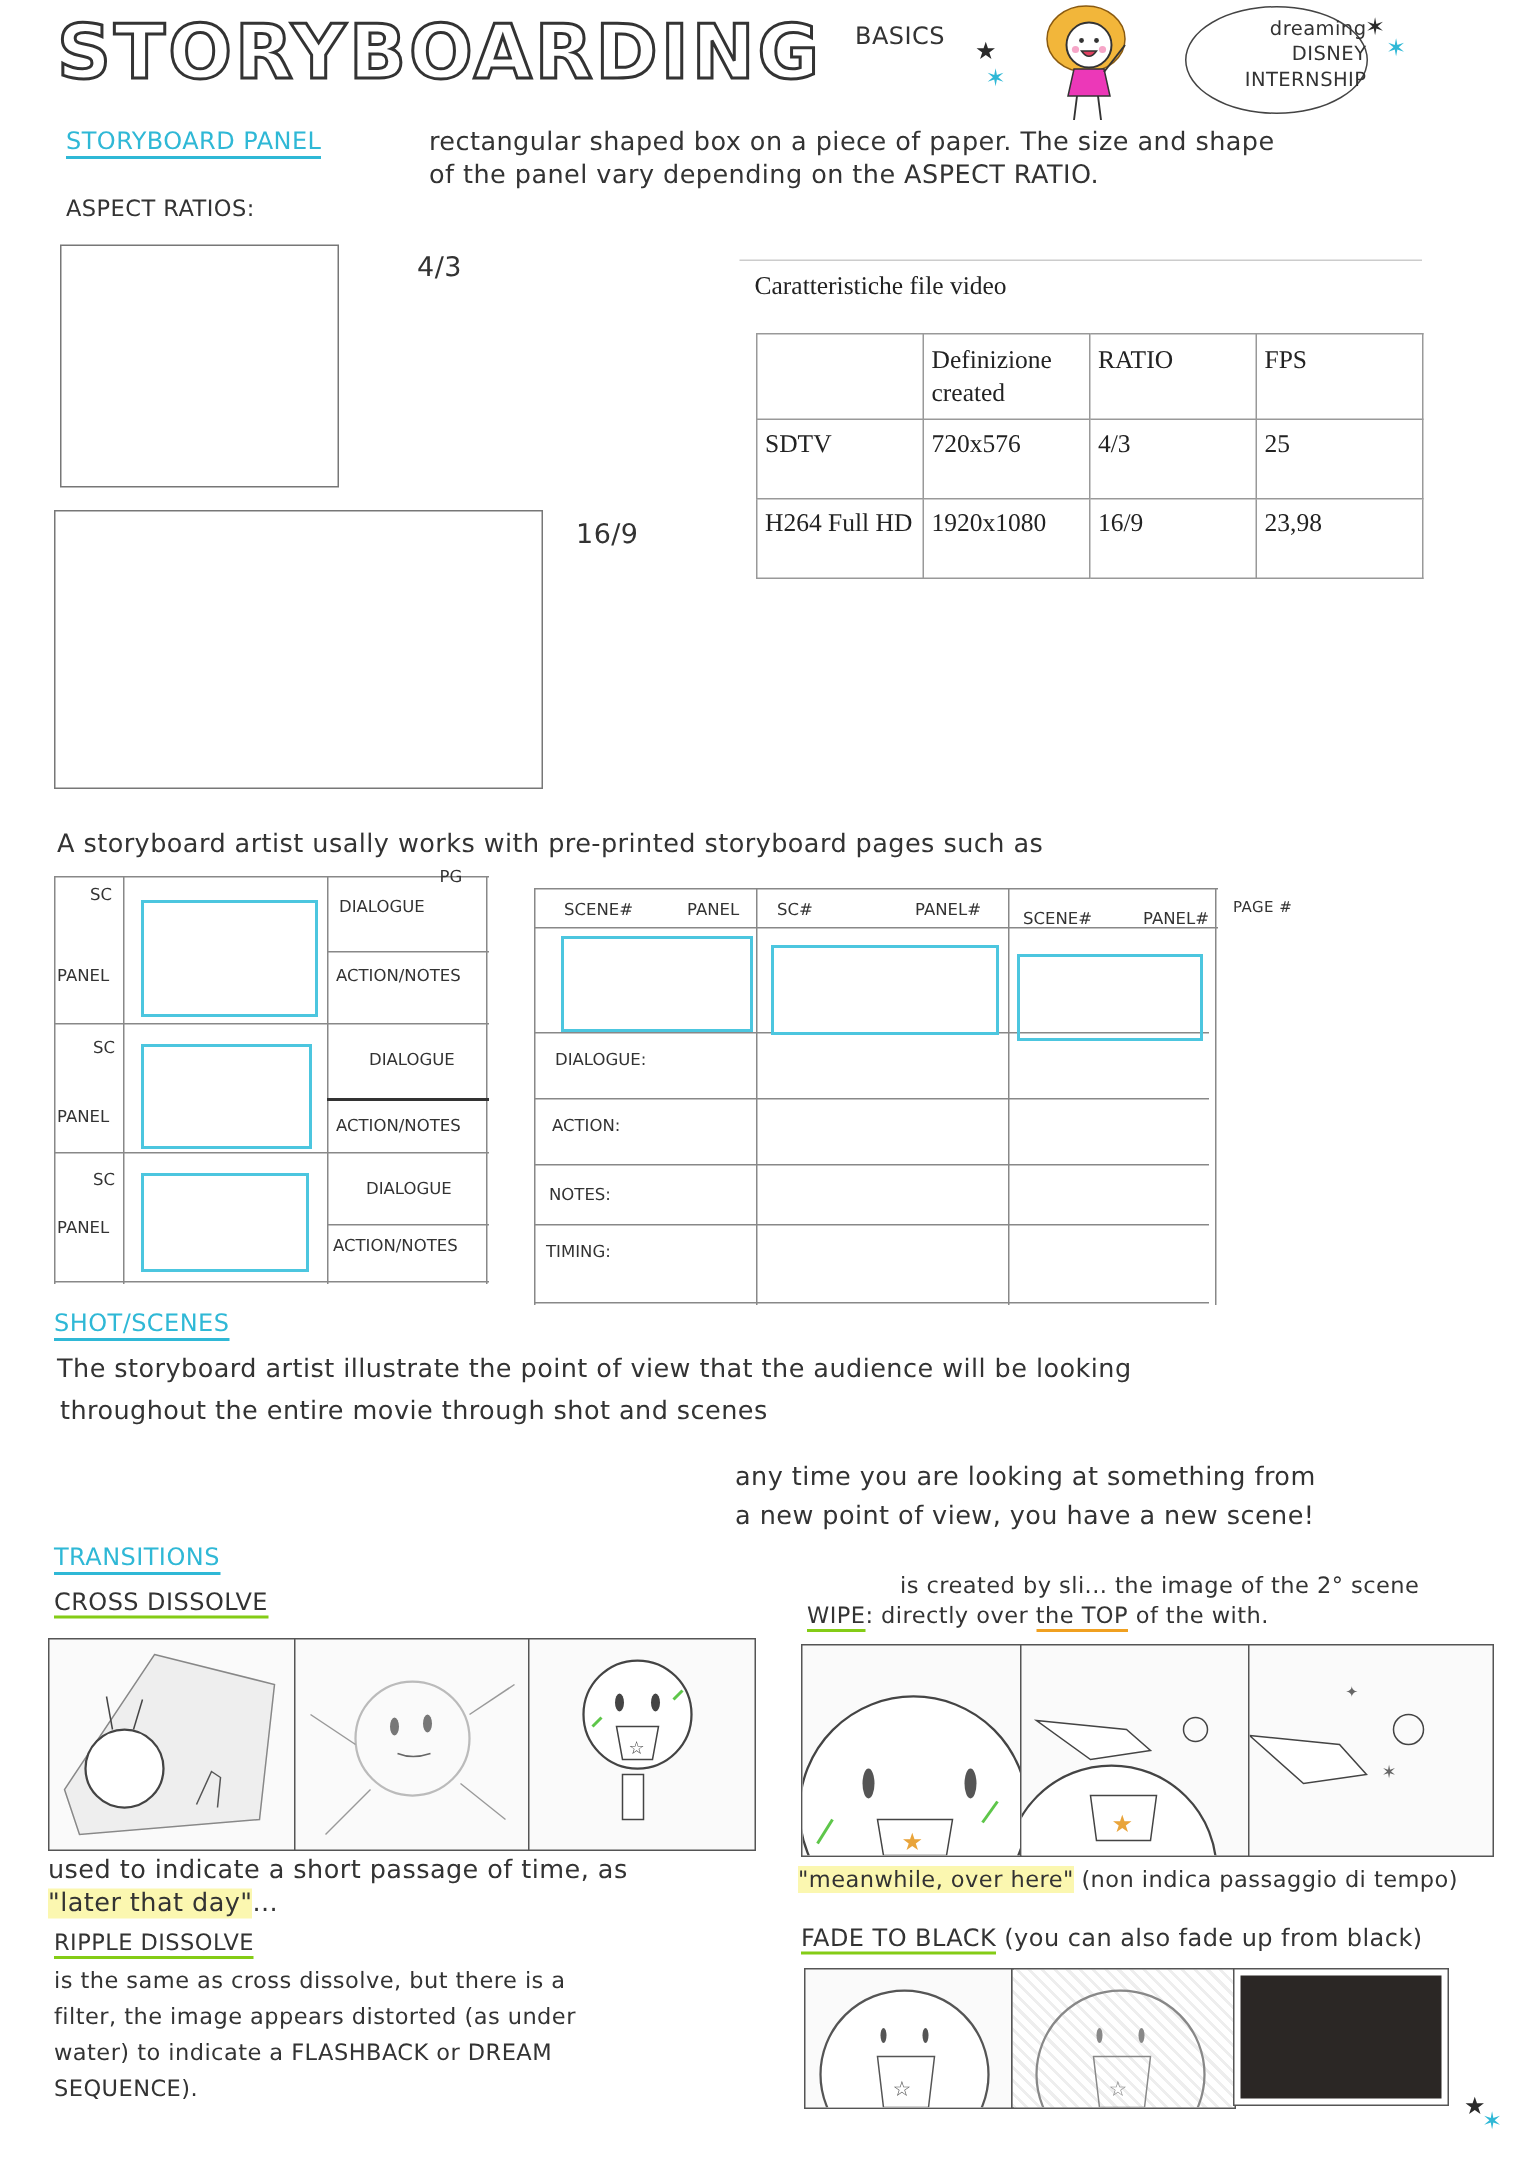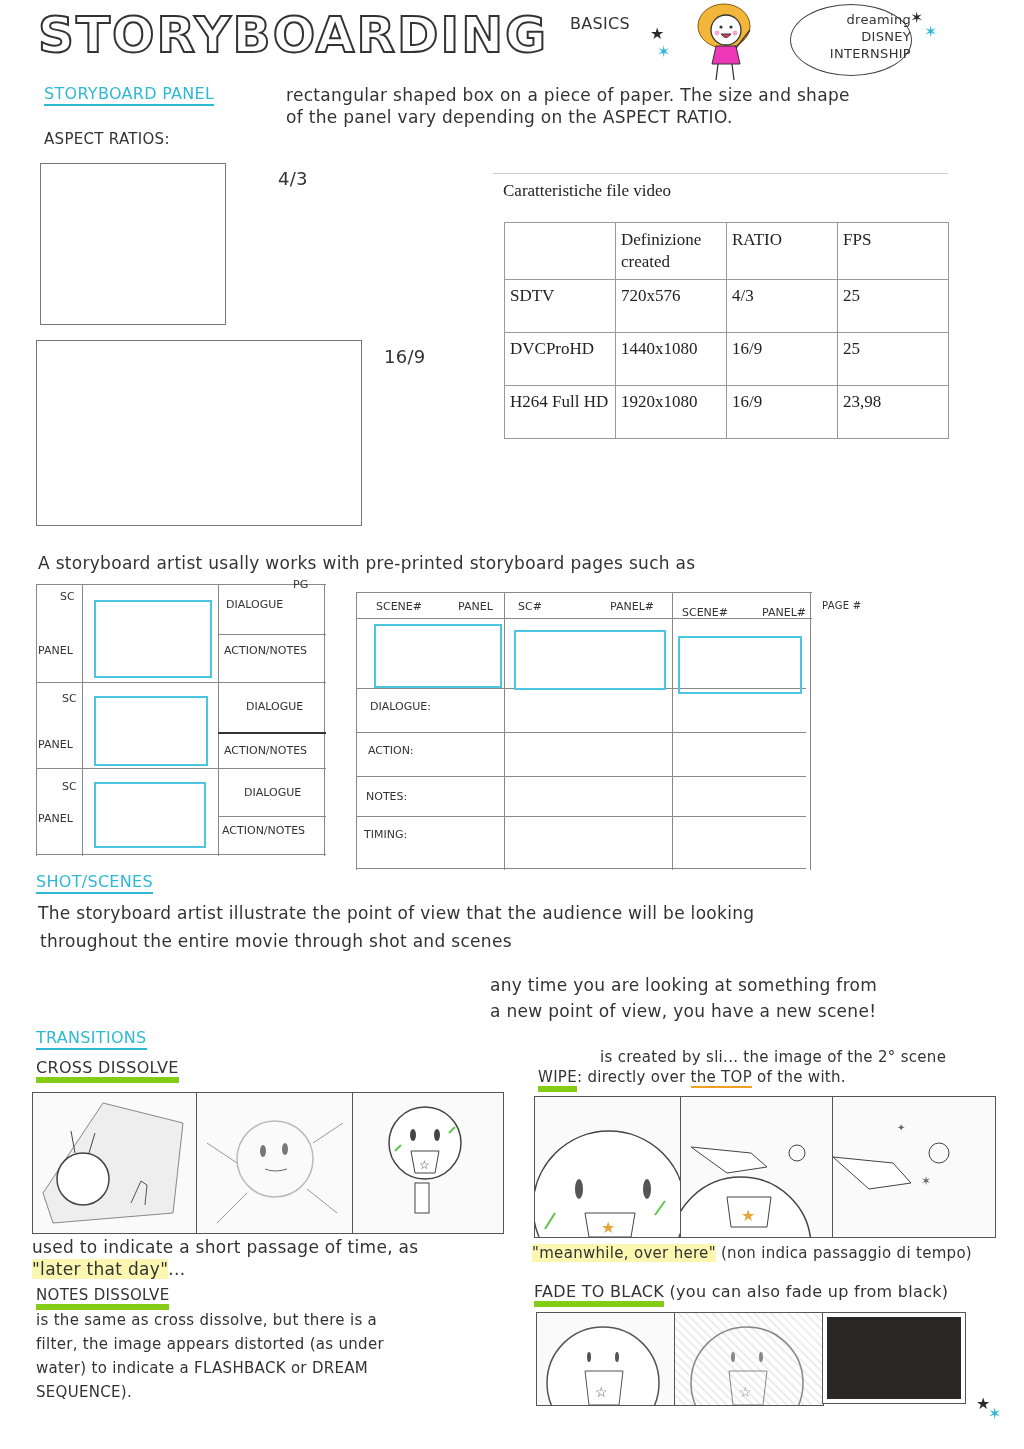--- a/index.html
+++ b/index.html
@@ -15,21 +15,21 @@
     color: #fff; -webkit-text-stroke: 2px #333; font-family: "DejaVu Sans", sans-serif;
   }
   .basics { left: 570px; top: 14px; font-size: 16px; }
   .star { font-size: 16px; }
   .bubble {
     left: 790px; top: 4px; width: 122px; height: 72px; border: 1.5px solid #444; border-radius: 50%;
     font-size: 13px; text-align: right; line-height: 17px; padding-top: 6px; box-sizing: border-box;
   }
   .girl { left: 688px; top: 0px; width: 80px; height: 82px; }
   .section-label { font-size: 16px; border-bottom: 2px solid #2fb8d6; padding-bottom: 1px; }
-  .underlined { border-bottom: 6px solid #84cc16; }
+  .underlined { border-bottom: 2px solid #84cc16; }
   .text-lg { font-size: 17px; line-height: 22px; }
   .box { border: 1.5px solid #777; }
   .ratio-label { font-size: 18px; }
   
   .print-title { left: 503px; top: 181px; font-family: "Liberation Serif", serif; font-size: 17px; color: #222; }
   .print-rule { left: 493px; top: 173px; width: 455px; height: 1px; background: #ccc; }
   table.video {
     position: absolute; left: 504px; top: 222px; border-collapse: collapse;
     font-family: "Liberation Serif", serif; font-size: 17px; color: #222;
   }
@@ -93,26 +93,20 @@
     <td style="width:100px;">RATIO</td>
     <td style="width:100px;">FPS</td>
   </tr>
   <tr>
     <td>SDTV</td>
     <td>720x576</td>
     <td>4/3</td>
     <td>25</td>
   </tr>
   <tr>
-    <td>DVCProHD</td>
-    <td>1440x1080</td>
-    <td>16/9</td>
-    <td>25</td>
-  </tr>
-  <tr>
     <td>H264 Full HD</td>
     <td>1920x1080</td>
     <td>16/9</td>
     <td>23,98</td>
   </tr>
 </tbody>
   </table>
 
 <div class="abs hand text-lg" style="left:38px;top:552px;">A storyboard artist usally works with pre-printed storyboard pages such as</div>
 
@@ -263,21 +257,21 @@
       <text x="88" y="88" font-size="12" fill="#666">✶</text>
       <text x="64" y="34" font-size="10" fill="#666">✦</text>
     </svg>
   </div>
 </div>
 <div class="abs hand" style="left:532px;top:1244px;font-size:15px;">
   <span class="hl-yellow">"meanwhile, over here"</span>
   <span>(non indica passaggio di tempo)</span>
 </div>
 
-<div class="abs hand underlined" style="left:36px;top:1286px;font-size:15px;">NOTES DISSOLVE</div>
+<div class="abs hand underlined" style="left:36px;top:1286px;font-size:15px;">RIPPLE DISSOLVE</div>
 <div class="abs hand" style="left:36px;top:1308px;font-size:15px;line-height:24px;">
   <div>is the same as cross dissolve, but there is a</div>
   <div>filter, the image appears distorted (as under</div>
   <div>water) to indicate a FLASHBACK or DREAM</div>
   <div>SEQUENCE).</div>
 </div>
 
 <div class="abs hand" style="left:534px;top:1282px;font-size:16px;">
   <span class="underlined">FADE TO BLACK</span>
   <span>(you can also fade up from black)</span>

